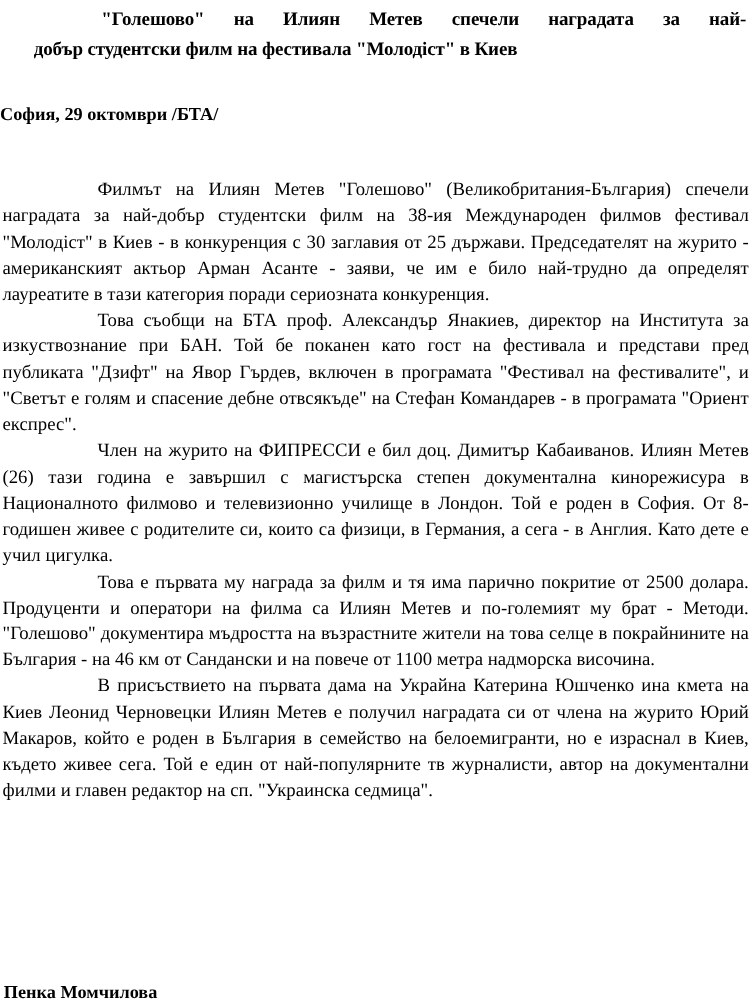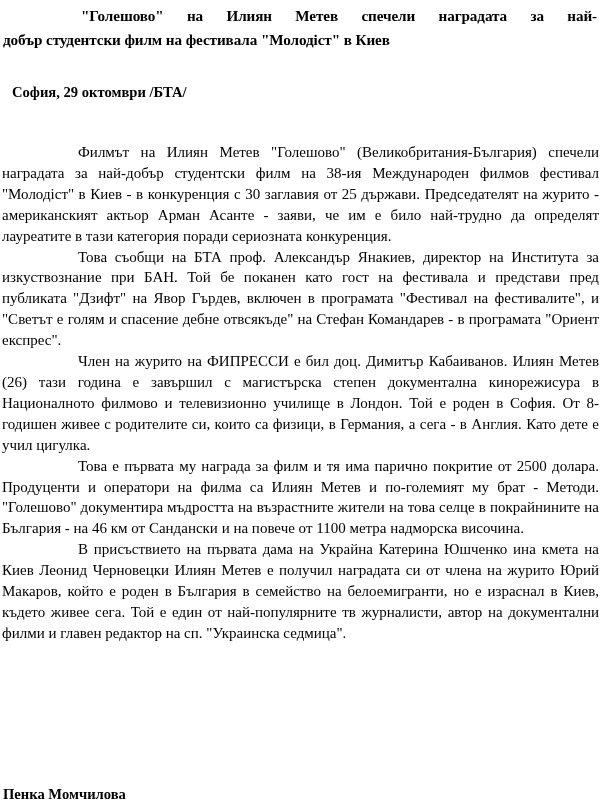--- a/index.html
+++ b/index.html
@@ -33,30 +33,31 @@
     letter-spacing: -0.1px;
   }
   .headline .ln1 {
     display: block;
     text-indent: 78px;
     text-align: justify;
     text-align-last: justify;
   }
   .headline .ln2 {
     display: block;
+    margin-left: 24px;
   }
   .dateline {
     font-weight: bold;
     font-size: 14.6px;
     line-height: 20px;
     margin: 0;
     padding: 0;
     position: absolute;
     top: 82px;
-    left: 12px;
+    left: 0;
   }
   .body-block {
     position: absolute;
     top: 142px;
     left: 2px;
     right: 1px;
   }
   p.para {
     margin: 0;
     padding: 0;

